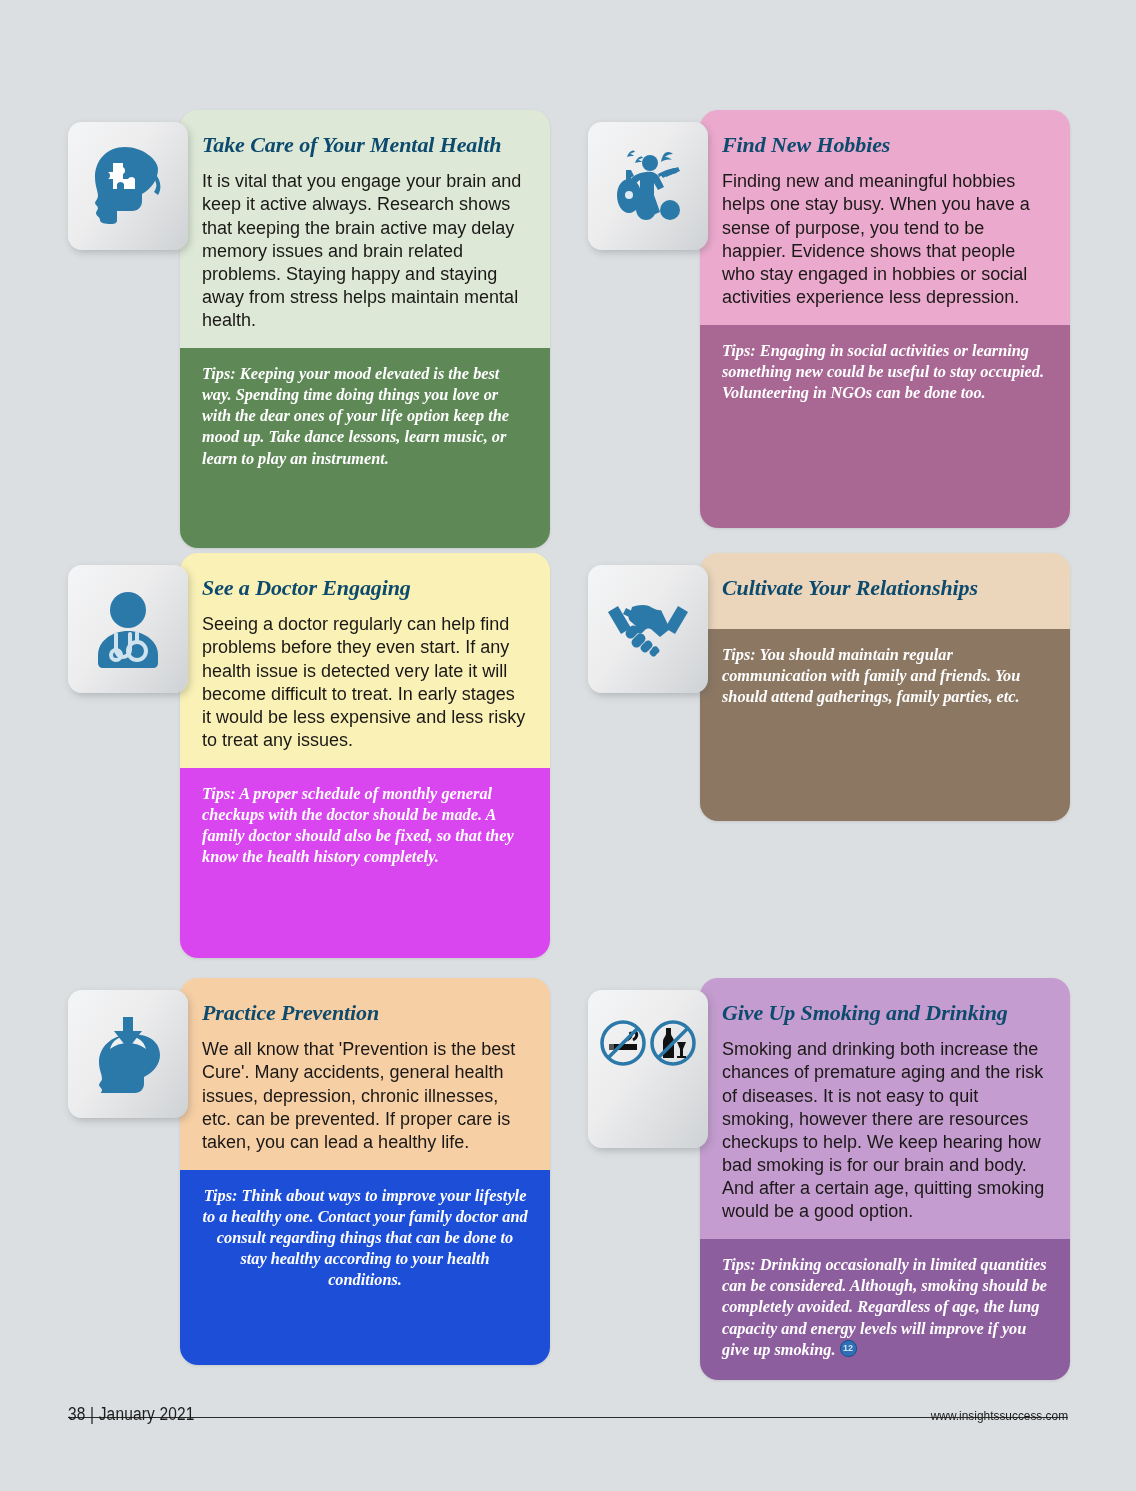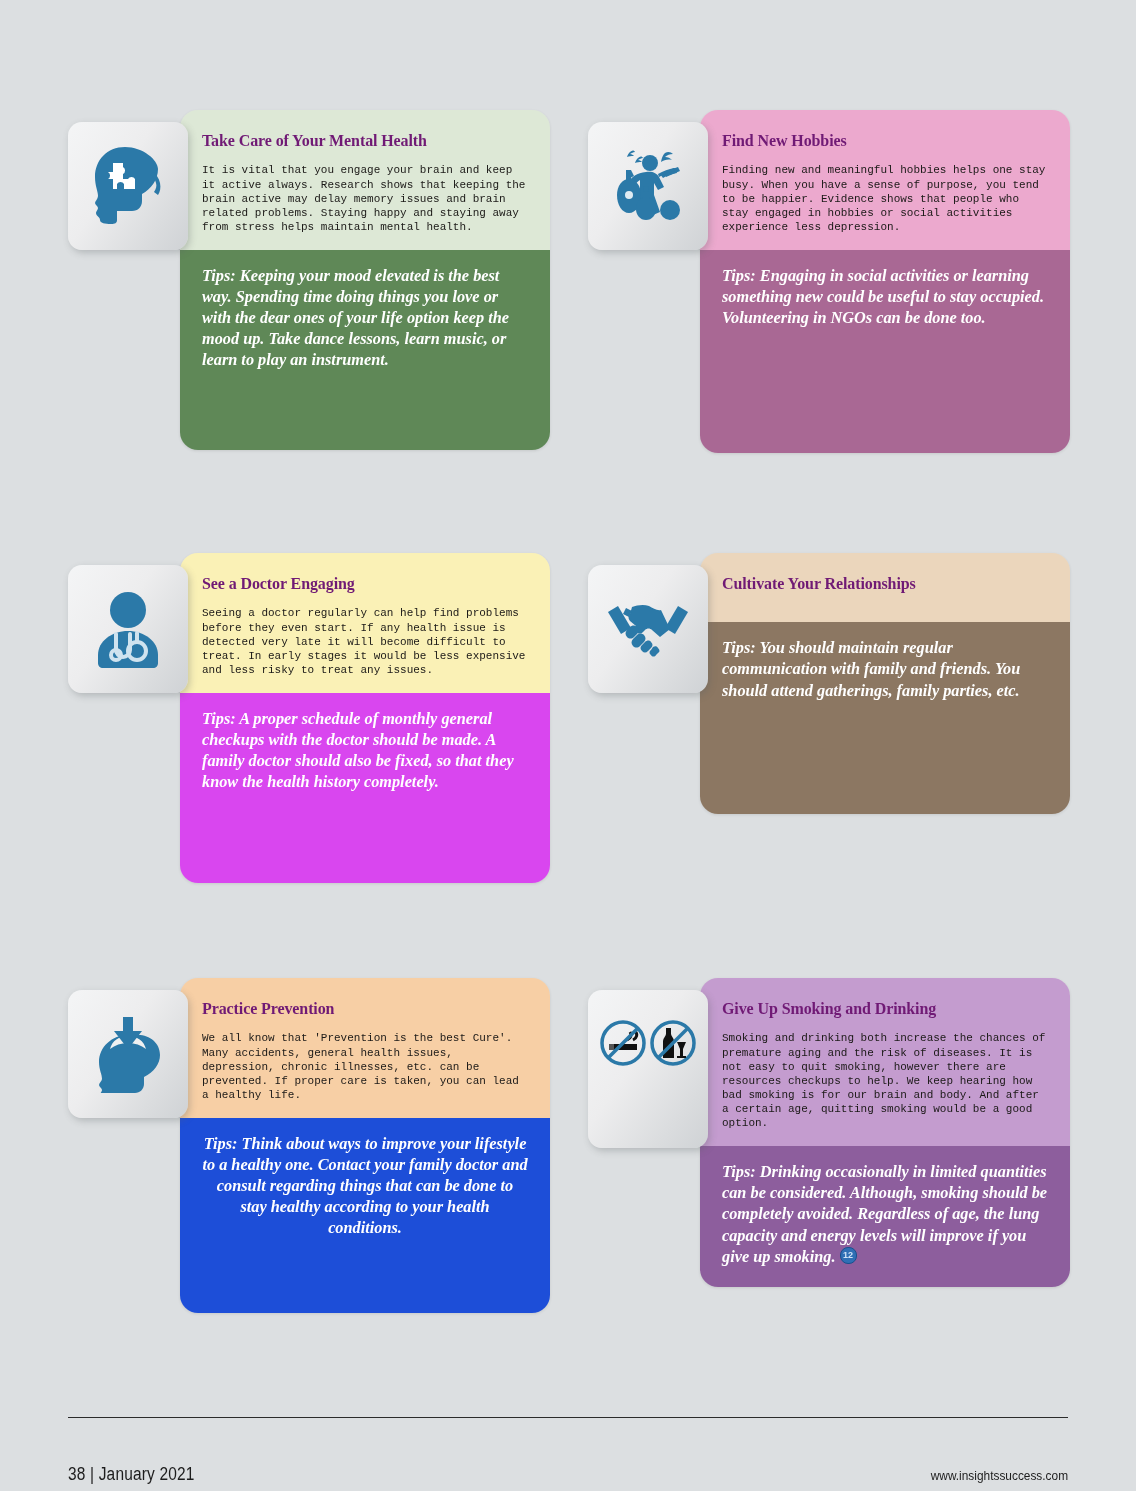--- a/index.html
+++ b/index.html
@@ -46,30 +46,31 @@
   }
 
   .card-top {
     padding: 22px 22px 16px 22px;
     box-sizing: border-box;
   }
 
   .card-title {
     font-family: "Liberation Serif", serif;
     font-weight: bold;
-    font-size: 16px;
-    color: #701a75;
+    font-size: 22px;
+    color: #0c4a6e;
     margin: 0 0 13px 0;
     line-height: 1.15;
     letter-spacing: -0.1px;
+    font-style: italic;
   }
 
   .card-desc {
-    font-family: Liberation Mono, monospace;
-    font-size: 11px;
+    font-family: Liberation Sans, sans-serif;
+    font-size: 18px;
     line-height: 1.285;
     color: #1b1917;
     margin: 0;
   }
 
   .card-tips {
     padding: 15px 22px 20px 22px;
     box-sizing: border-box;
     min-height: 130px;
   }
@@ -130,21 +131,21 @@
     left: 68px;
     top: 1417px;
     width: 1000px;
     height: 1px;
     background: #2b2b2b;
   }
 
   .footer {
     position: absolute;
     left: 68px;
-    top: 1464px;
+    top: 1404px;
     width: 1000px;
     display: flex;
     justify-content: space-between;
     align-items: baseline;
   }
 
   .footer-left {
     font-family: "Liberation Sans", sans-serif;
     font-size: 18px;
     color: #1d1d1d;

